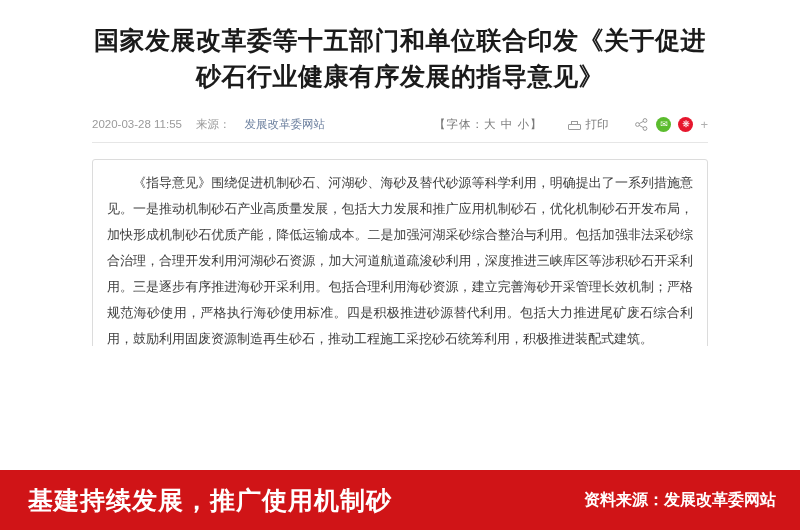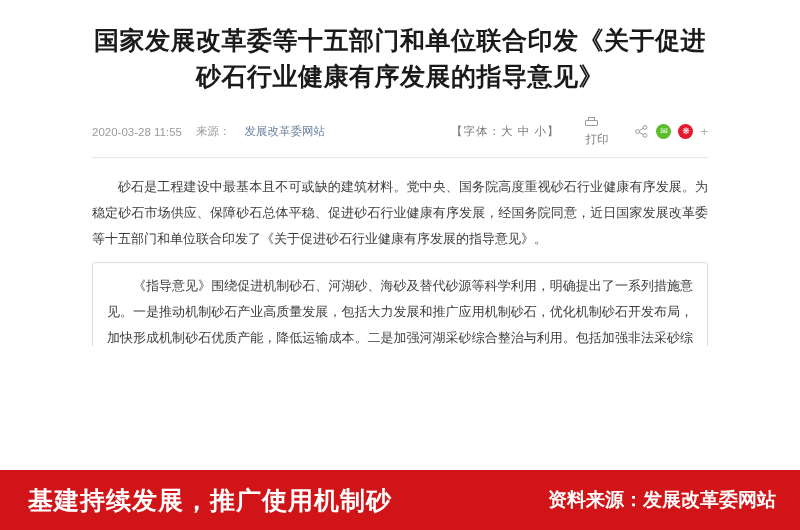--- a/index.html
+++ b/index.html
@@ -68,24 +68,23 @@
     align-items: center;
     gap: 26px;
     white-space: nowrap;
   }
   .font-size-ctl {
     color: #7a7a7a;
     letter-spacing: 1px;
   }
   .print-ctl {
     display: flex;
-    align-items: flex-start;
+    align-items: flex-end;
     gap: 4px;
     color: #7a7a7a;
-    flex-direction: column;
   }
   .printer-ico {
     display: inline-block;
     width: 13px;
     height: 11px;
     position: relative;
   }
   .printer-ico::before {
     content: "";
     position: absolute;
@@ -183,21 +182,21 @@
     color: #ffffff;
     font-size: 25px;
     font-weight: bold;
     letter-spacing: 1px;
     white-space: nowrap;
     font-family: "Liberation Sans", sans-serif;
   }
   .banner-source {
     margin-left: auto;
     color: #ffffff;
-    font-size: 19px;
+    font-size: 16px;
     font-weight: bold;
     white-space: nowrap;
     padding-right: 10px;
     font-family: "Liberation Sans", sans-serif;
   }
   .fade-left {
     position: absolute;
     left: 0; top: 0;
     width: 70px; height: 470px;
     background: linear-gradient(to right, rgba(255,255,255,1), rgba(255,255,255,0));
@@ -248,21 +247,20 @@
             </span>
             <span class="share-ico share-weibo">
               <span class="share-glyph">❋</span>
             </span>
             <span class="share-plus">+</span>
           </span>
         </div>
       </div>
 
       <div class="body-text">
-        <p>砂石是工程建设中最基本且不可或缺的建筑材料。党中央、国务院高度重视砂石行业健康有序发展。为稳定砂石市场供应、保障砂石总体平稳、促进砂石行业健康有序发展，经国务院同意，近日国家发展改革委等十五部门和单位联合印发了《关于促进砂石行业健康有序发展的指导意见》。</p>
         <div class="quote-box">
           <p>《指导意见》围绕促进机制砂石、河湖砂、海砂及替代砂源等科学利用，明确提出了一系列措施意见。一是推动机制砂石产业高质量发展，包括大力发展和推广应用机制砂石，优化机制砂石开发布局，加快形成机制砂石优质产能，降低运输成本。二是加强河湖采砂综合整治与利用。包括加强非法采砂综合治理，合理开发利用河湖砂石资源，加大河道航道疏浚砂利用，深度推进三峡库区等涉积砂石开采利用。三是逐步有序推进海砂开采利用。包括合理利用海砂资源，建立完善海砂开采管理长效机制；严格规范海砂使用，严格执行海砂使用标准。四是积极推进砂源替代利用。包括大力推进尾矿废石综合利用，鼓励利用固废资源制造再生砂石，推动工程施工采挖砂石统筹利用，积极推进装配式建筑。</p>
         </div>
       </div>
 
     </div>
     <div class="fade-left"></div>
     <div class="fade-right"></div>
   </div>
 

